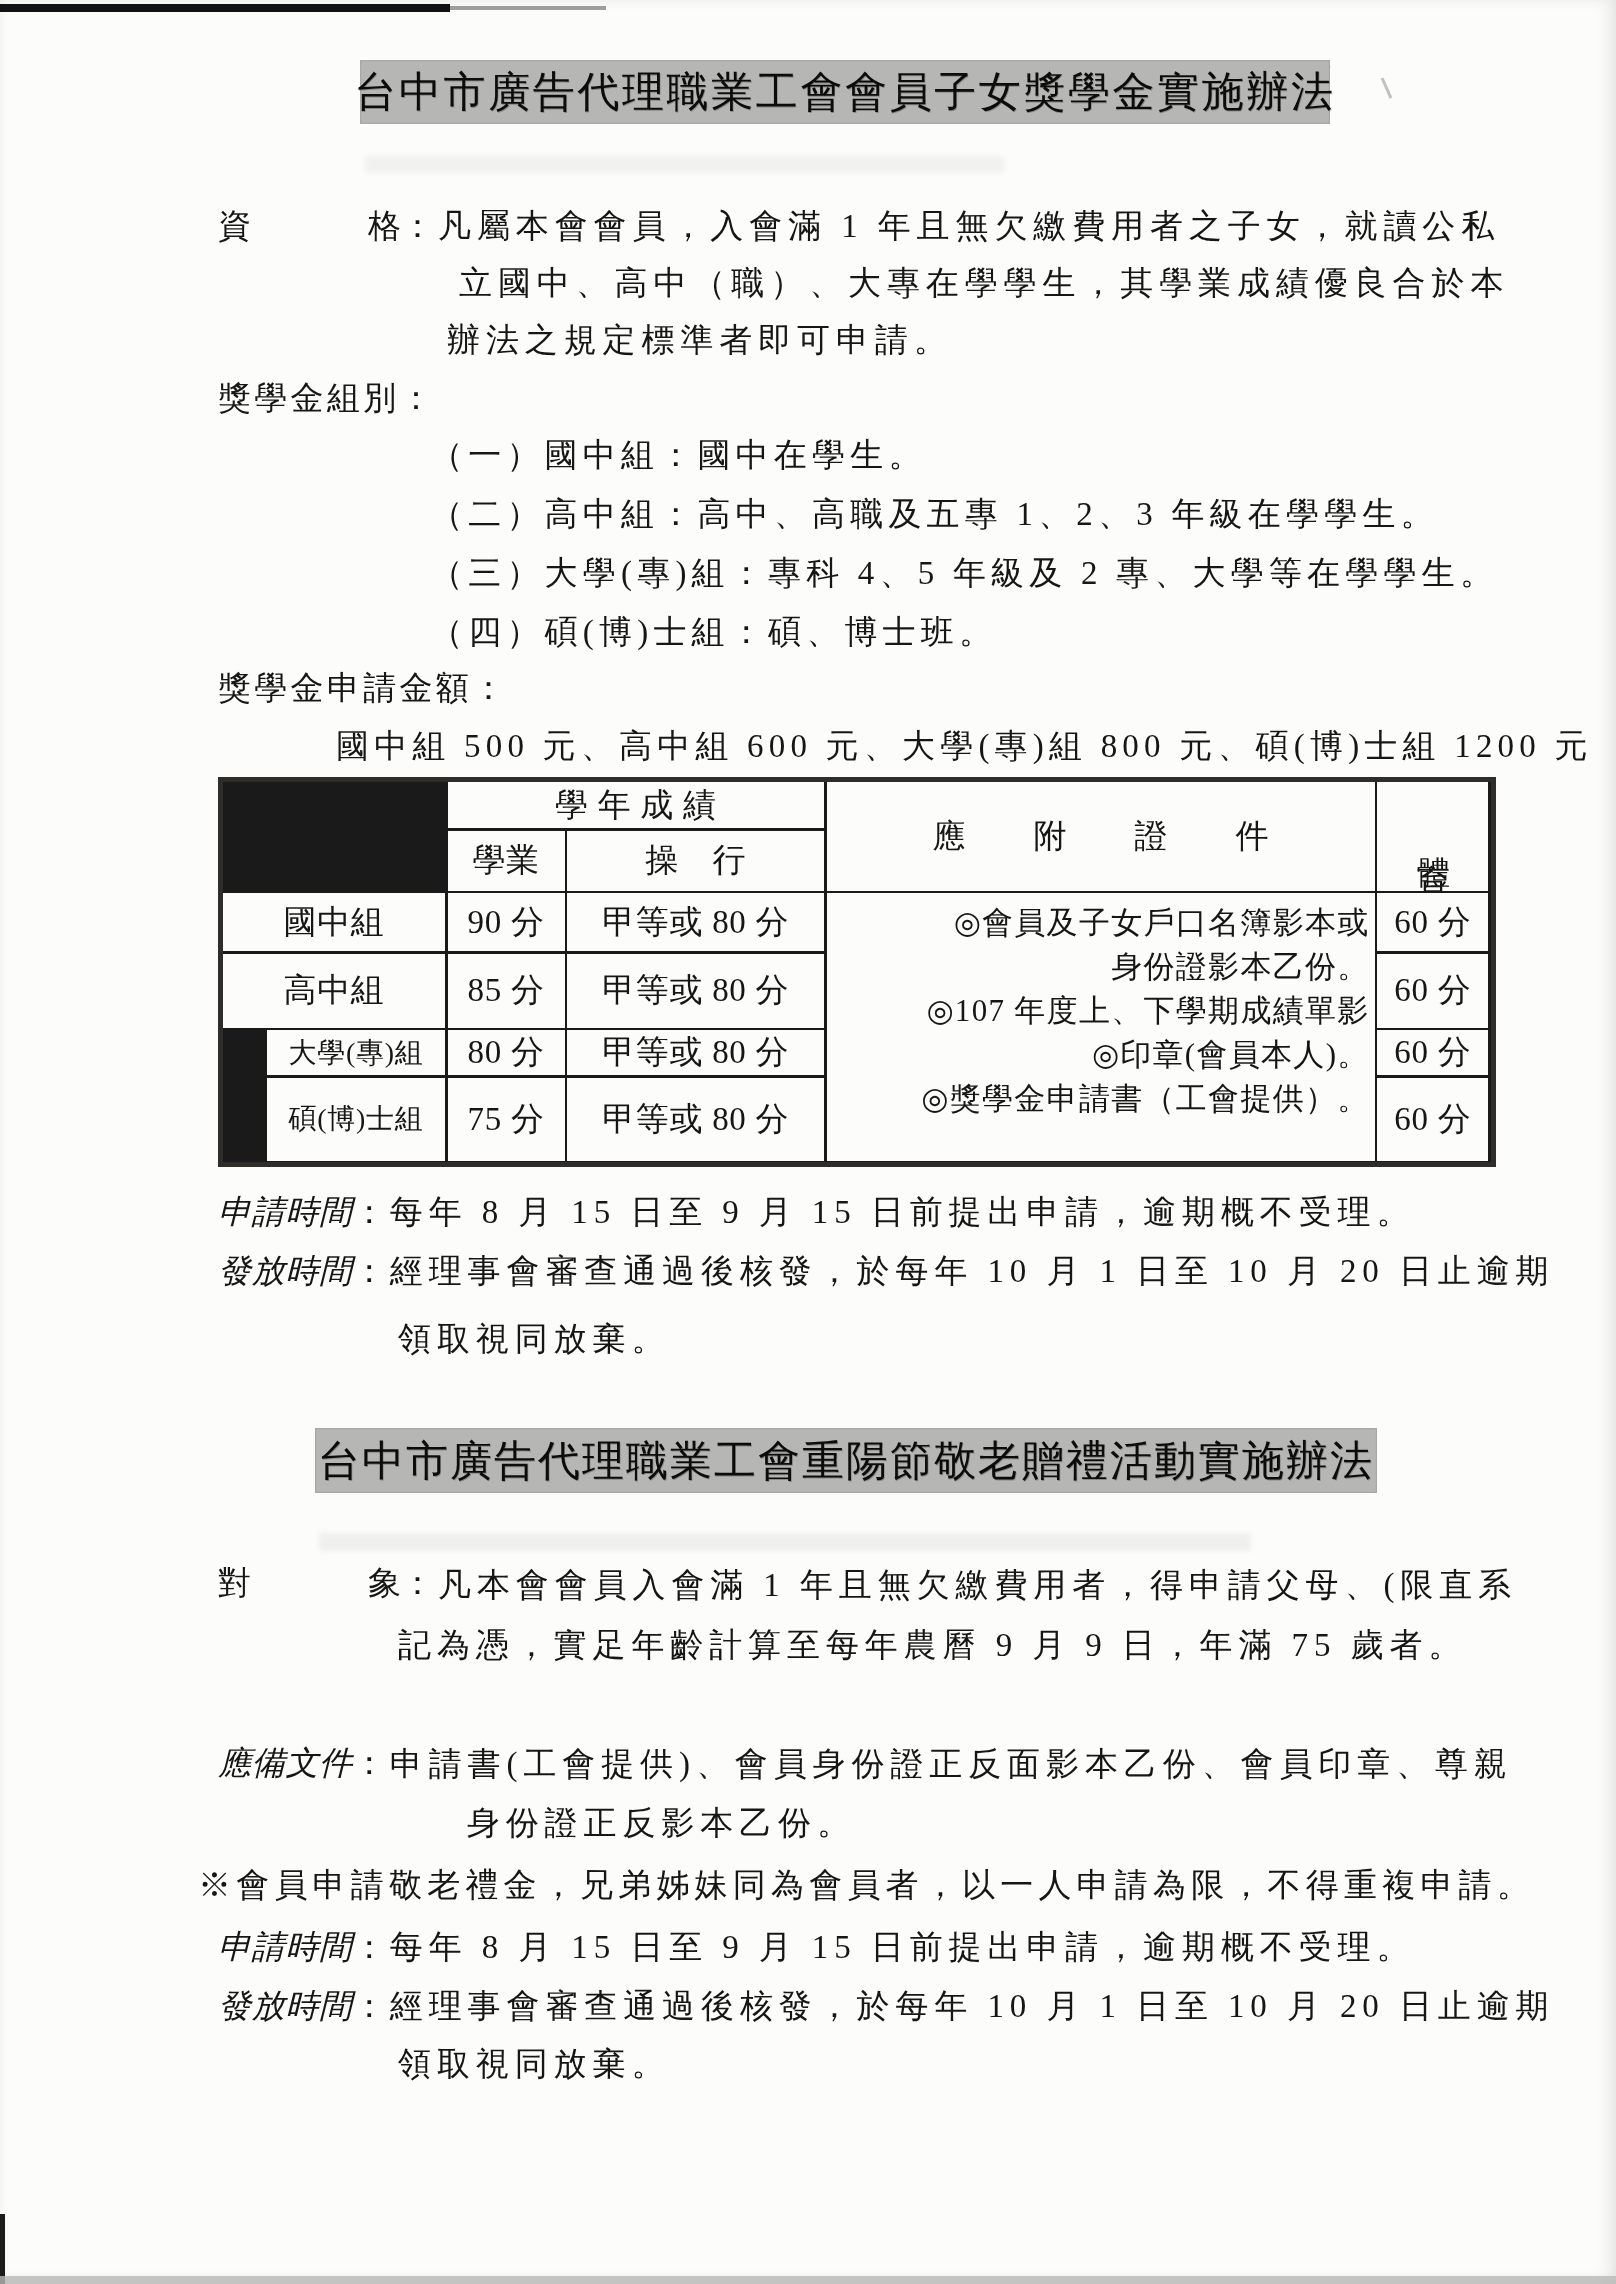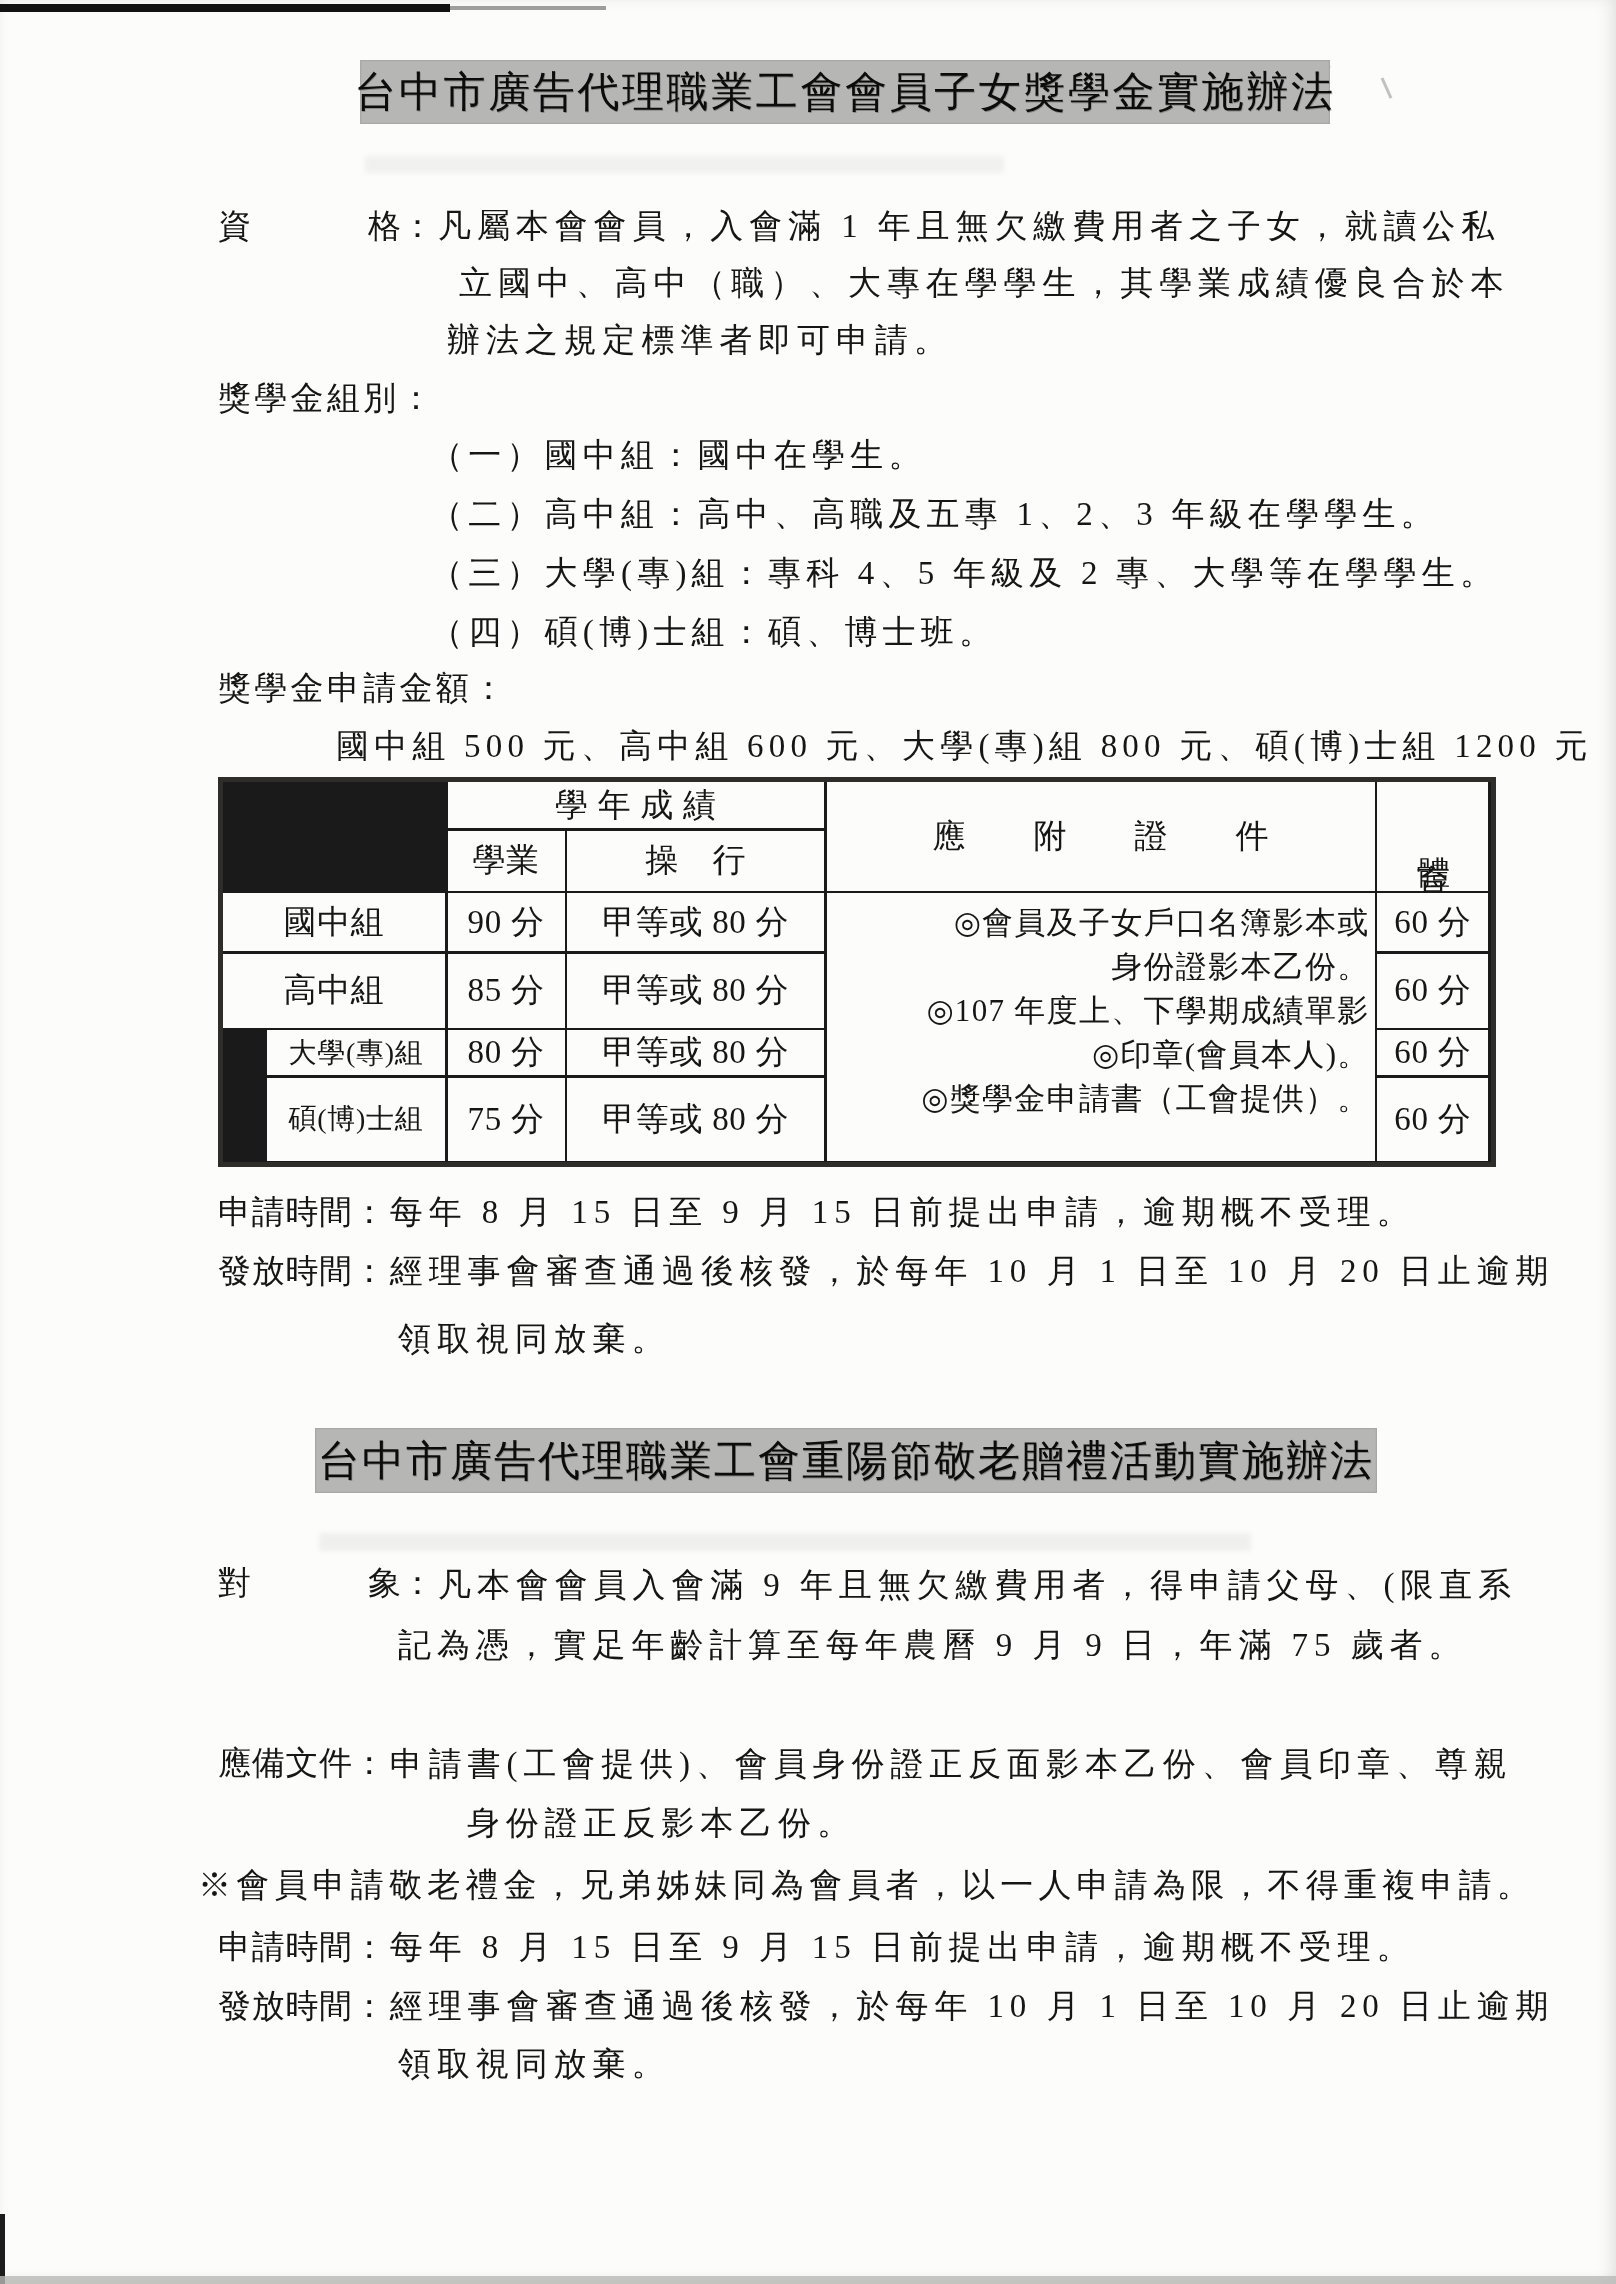--- a/index.html
+++ b/index.html
@@ -6,21 +6,21 @@
   #page{
     position:relative;width:1617px;height:2284px;background:#fcfcfa;
     font-family:"Liberation Serif","DejaVu Serif",serif;color:#161616;
     overflow:hidden;
     box-shadow:inset -9px 0 14.3px rgba(0,0,0,0.07), inset 0 -6.5px 10.4px rgba(0,0,0,0.05);
   }
   .t{position:absolute;white-space:nowrap;}
   .body-text{font-size:33px;line-height:57px;letter-spacing:5.9px;}
   .para{display:flex;align-items:flex-start;}
   .label2{display:inline-flex;justify-content:space-between;width:183px;flex:none;letter-spacing:0;}
-  .label4{flex:none;letter-spacing:0.7px;}
+  .label4{flex:none;letter-spacing:0.7px;font-style:italic;}
   .colon{flex:none;width:37px;letter-spacing:0;}
   .plines{display:flex;flex-direction:column;align-items:flex-start;}
   .pline{white-space:nowrap;}
   .lh88 .pline{line-height:57px;}
   .lh90 .pline{line-height:59px;}
   .lh92 .pline{line-height:60px;}
   .heading{font-size:33px;letter-spacing:3.3px;line-height:57px;}
   .title-box{
     position:absolute;background:#b6b6b4;color:#0c0c0c;
     display:flex;align-items:center;justify-content:center;
@@ -157,21 +157,21 @@
 
   <div class="title-box" style="left:315px;top:1428px;width:1062px;height:65px;letter-spacing:2px;">台中市廣告代理職業工會重陽節敬老贈禮活動實施辦法</div>
 
   <div class="t para body-text" style="left:218px;top:1555px;">
     <span class="label2">
       <span>對</span>
       <span>象</span>
     </span>
     <span class="colon">：</span>
     <div class="plines lh92">
-      <div class="pline">凡本會會員入會滿 9 年且無欠繳費用者，得申請父母、(限直系</div>
+      <div class="pline">凡本會會員入會滿 1 年且無欠繳費用者，得申請父母、(限直系</div>
       <div class="pline" style="margin-left:-40px">記為憑，實足年齡計算至每年農曆 9 月 9 日，年滿 75 歲者。</div>
     </div>
   </div>
 
   <div class="t para body-text" style="left:218px;top:1735px;">
     <span class="label4">應備文件</span>
     <span class="colon">：</span>
     <div class="plines lh90">
       <div class="pline">申請書(工會提供)、會員身份證正反面影本乙份、會員印章、尊親</div>
       <div class="pline" style="margin-left:77px">身份證正反影本乙份。</div>

